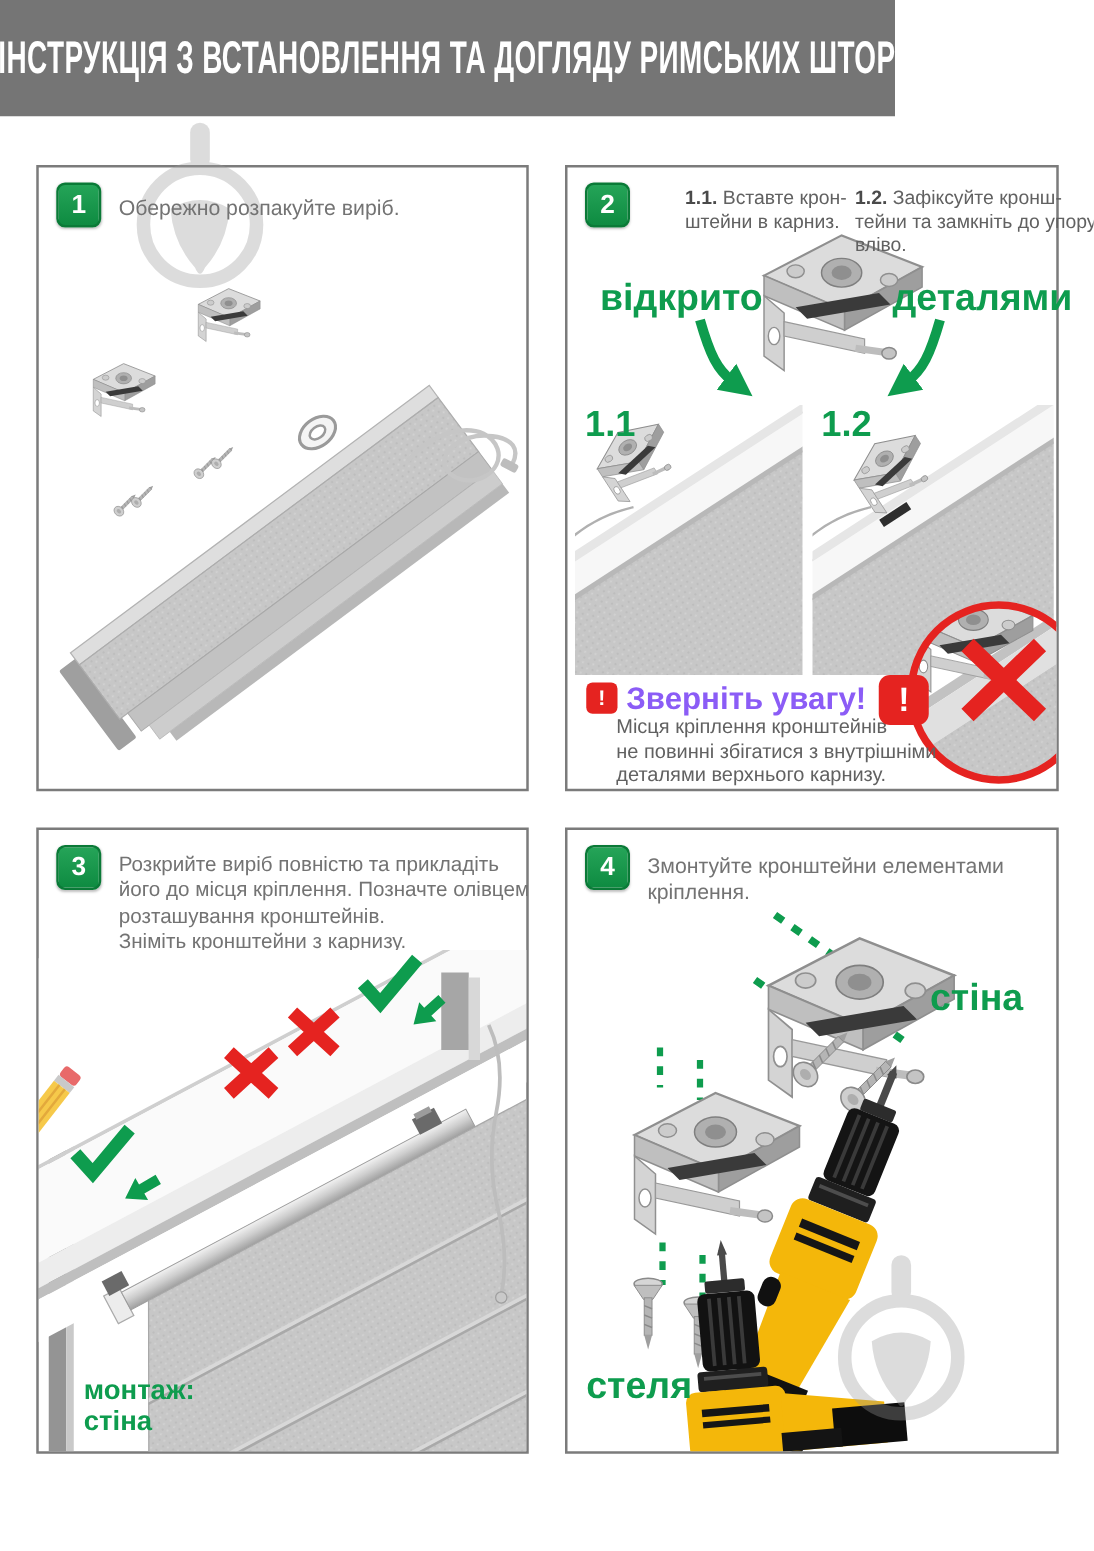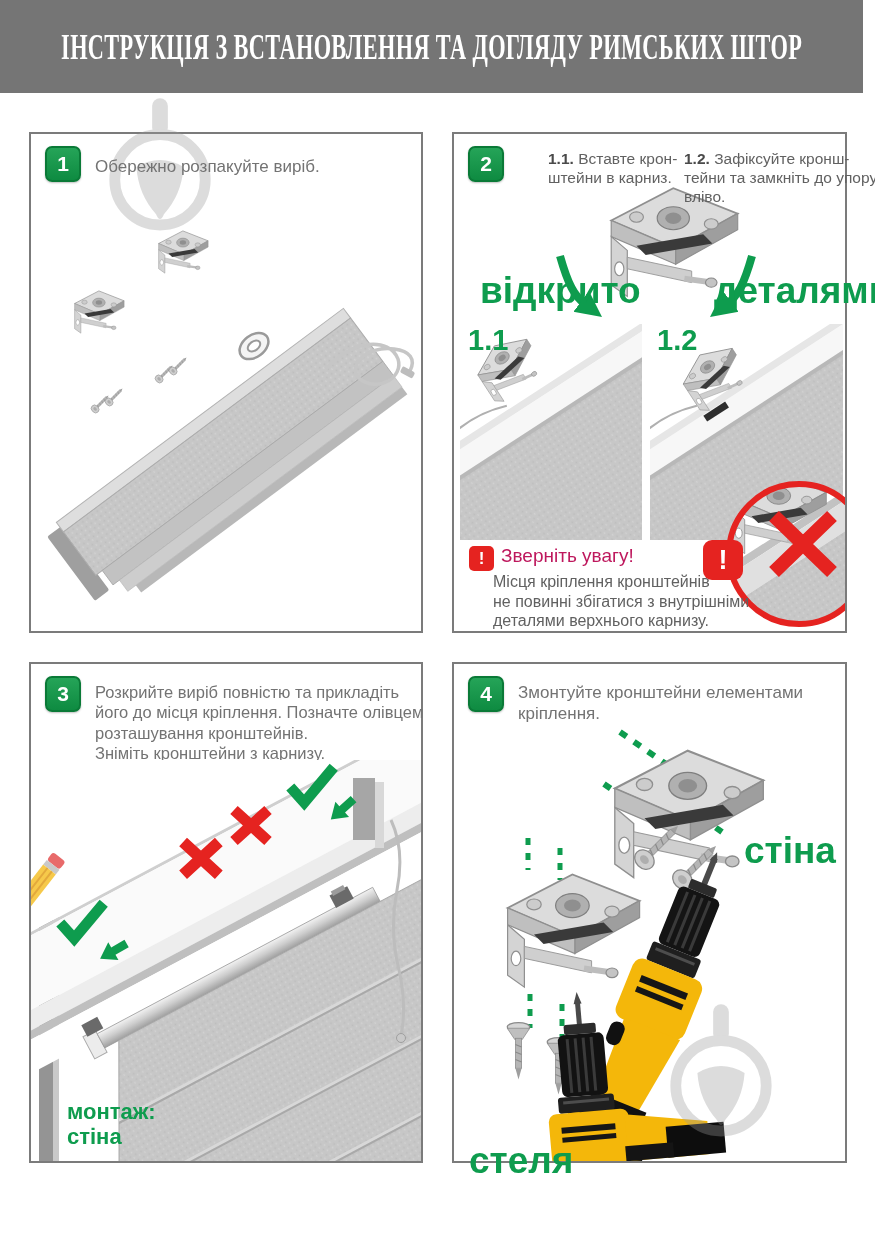--- a/index.html
+++ b/index.html
@@ -1,39 +1,39 @@
 <!DOCTYPE html>
 <html><head>
 <meta charset="utf-8">
 <style>
   html,body{margin:0;padding:0;}
   body{font-family:"Liberation Sans",sans-serif;background:#fff;}
   .page{position:relative;width:875px;height:1241px;background:#ffffff;overflow:hidden;}
-  .header{position:absolute;left:0;top:0;width:863px;height:93px;background:#757575;display:flex;align-items:center;justify-content:center;font-family:Liberation Serif, serif;}
+  .header{position:absolute;left:0;top:0;width:716px;height:93px;background:#757575;display:flex;align-items:center;justify-content:center;}
   .header .t{color:#ffffff;font-weight:bold;font-size:31px;white-space:nowrap;letter-spacing:.5px;transform:scale(.72,1.18);}
   .panel{position:absolute;background:#ffffff;border:2px solid #7b7b7b;box-sizing:border-box;}
   #p1{left:29px;top:132px;width:394px;height:501px;}
   #p2{left:452px;top:132px;width:395px;height:501px;}
   #p3{left:29px;top:662px;width:394px;height:501px;}
   #p4{left:452px;top:662px;width:395px;height:501px;}
   .badge{position:absolute;left:14px;top:12px;width:36px;height:36px;border-radius:7px;
          background:linear-gradient(180deg,#25a458,#0e8b41);border:2px solid #0a7a37;box-sizing:border-box;
          color:#fff;font-size:21px;font-weight:bold;display:flex;align-items:center;justify-content:center;
          box-shadow:0 1px 2px rgba(0,0,0,.25);}
   .stx{position:absolute;color:#737373;font-size:16.5px;line-height:1.24;white-space:pre-line;}
   .sub{position:absolute;top:16px;font-size:15.5px;color:#616161;line-height:1.22;margin-left:34px;}
   .sub b{color:#4a4a4a;}
   .sub span{white-space:pre-line;}
   .glabel{position:absolute;color:#0e9c4e;font-weight:bold;}
-  .lbl27{font-size:37px;margin-top:48px;}
+  .lbl27{font-size:30px;}
   .figlbl{font-size:29px;}
   .mount{font-size:22px;line-height:1.12;white-space:pre-line;}
   .wicon{position:absolute;left:15px;top:412px;width:25px;height:25px;background:#e52320;border-radius:5px;
          color:#fff;font-weight:bold;font-size:17px;display:flex;align-items:center;justify-content:center;}
-  .wtitle{position:absolute;left:47px;top:411px;font-size:19px;font-weight:normal;color:#be185d;}
+  .wtitle{position:absolute;left:47px;top:411px;font-size:25px;font-weight:bold;color:#8b5cf6;}
   .wtext{position:absolute;left:39px;top:438px;font-size:16px;color:#616161;line-height:1.22;white-space:pre-line;}
   .rbang{position:absolute;left:249px;top:406px;width:40px;height:40px;background:#e52320;border-radius:9px;
          color:#fff;font-weight:bold;font-size:27px;display:flex;align-items:center;justify-content:center;z-index:6;}
   .ill{position:absolute;}
   .wm{position:absolute;opacity:.34;pointer-events:none;}
   .ontop{z-index:5;}
 </style>
 </head>
 <body>
 

